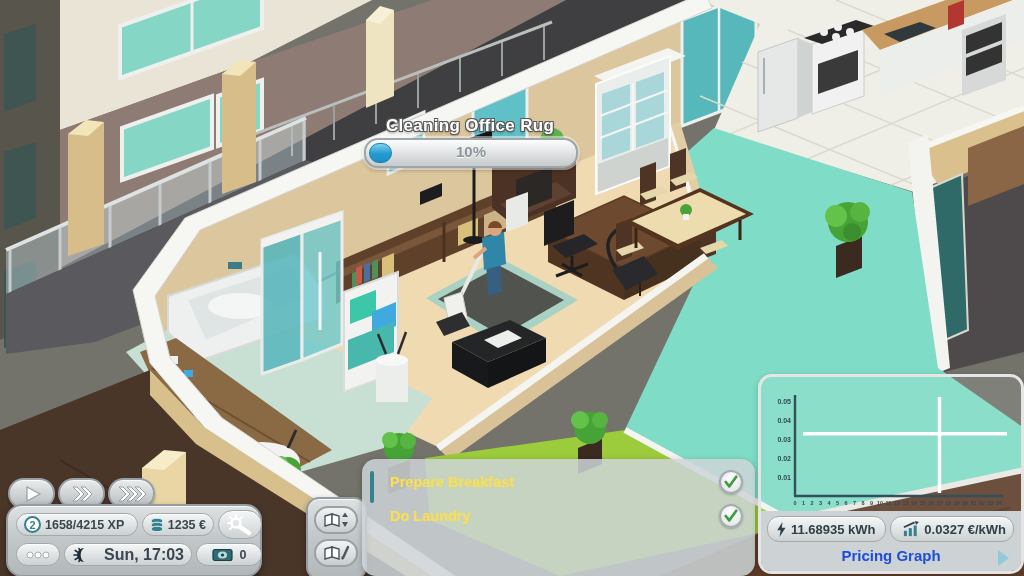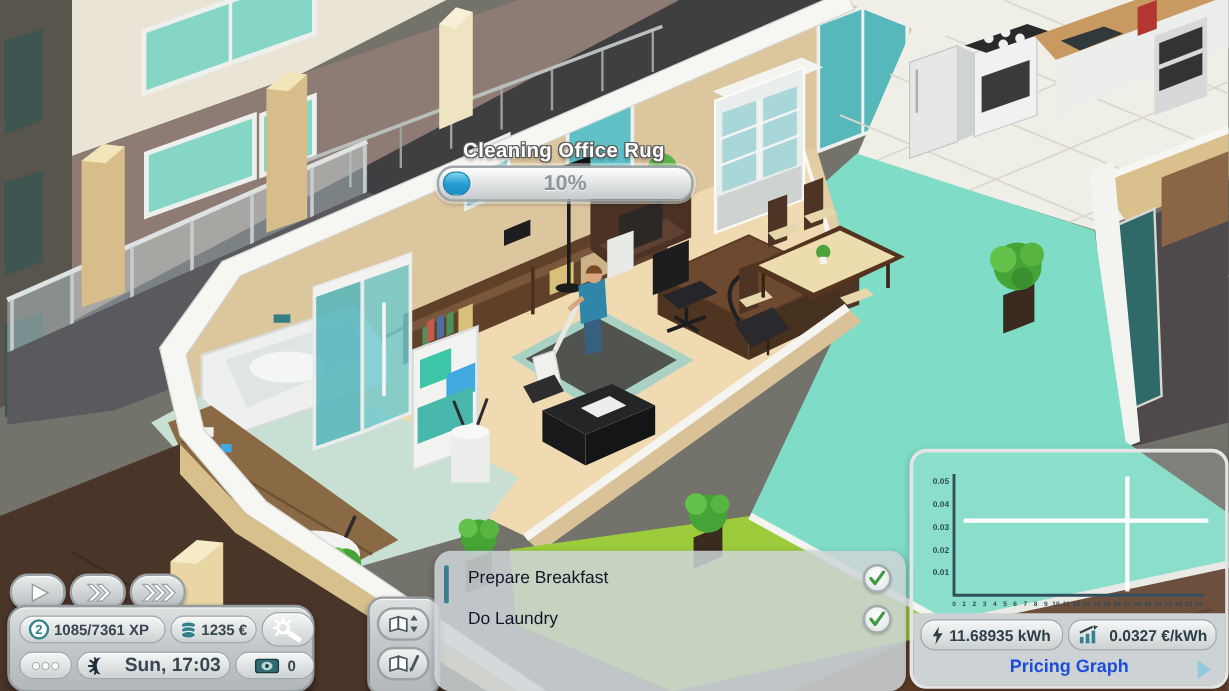--- a/index.html
+++ b/index.html
@@ -20,42 +20,42 @@
 
   
   #progress-title{position:absolute;left:330px;top:116px;width:280px;text-align:center;
     font-size:17px;font-weight:bold;color:#fff;letter-spacing:.3px;
     text-shadow:-1px -1px 0 #5a5a5a,1px -1px 0 #5a5a5a,-1px 1px 0 #5a5a5a,1px 1px 0 #5a5a5a,0 2px 3px rgba(0,0,0,.4);}
   #progress-bar{position:absolute;left:364px;top:138px;width:210px;height:26px;border-radius:14px;
     border:2px solid #9fa6a9;background:linear-gradient(180deg,#fdfdfd,#c6cacc);
     box-shadow:0 0 0 2px rgba(255,255,255,.45),0 2px 4px rgba(0,0,0,.3);}
   #progress-fill{position:absolute;left:3px;top:3px;bottom:3px;width:11%;border-radius:10px;
     background:linear-gradient(180deg,#7fd3ef,#229ad0 55%,#1f8fc4);border:1px solid #1a7fae;box-sizing:border-box;}
-  #progress-pct{position:absolute;inset:0;text-align:center;line-height:24px;font-size:18px;font-weight:bold;
+  #progress-pct{position:absolute;inset:0;text-align:center;line-height:24px;font-size:15px;font-weight:bold;
     color:#8d969b;text-shadow:0 1px 0 rgba(255,255,255,.8);}
 
   
   #speed-row{position:absolute;left:8px;top:478px;display:flex;gap:3px;}
   .speed-btn{width:47px;height:31px;border-radius:16px;display:flex;align-items:center;justify-content:center;
     background:linear-gradient(180deg,#e9eced,#b6bcbe);border:2px solid #99a0a3;box-sizing:border-box;
     box-shadow:inset 0 1px 0 rgba(255,255,255,.8),0 2px 3px rgba(0,0,0,.3);}
 
   
   #hud-panel{left:6px;top:504px;width:252px;height:69px;}
   #level-badge{display:inline-flex;width:17px;height:17px;border-radius:50%;border:2px solid #35818d;
     background:#fff;color:#35818d;font-size:11px;font-weight:bold;align-items:center;justify-content:center;box-sizing:border-box;}
   
   #taskbtn-panel{left:306px;top:497px;width:57px;height:79px;border-radius:13px;}
   .taskbtn{position:absolute;left:6px;width:44px;height:28px;border-radius:14px;display:flex;align-items:center;justify-content:center;
     background:linear-gradient(180deg,#f2f4f4,#c8cdcf);border:2px solid #9aa1a4;box-sizing:border-box;}
   #task-panel{position:absolute;left:362px;top:459px;width:393px;height:117px;border-radius:14px;
     background:rgba(206,213,216,.85);box-shadow:0 2px 6px rgba(0,0,0,.25);}
   #task-scrollbar{position:absolute;left:8px;top:12px;width:4px;height:32px;border-radius:2px;background:#35818d;}
   .task-row{position:absolute;left:28px;right:12px;height:26px;display:flex;align-items:center;justify-content:space-between;}
-  .task-label{font-size:14.5px;font-weight:normal;color:#0f172a;}
+  .task-label{font-size:14.5px;font-weight:bold;color:#fde047;}
   .check{width:24px;height:24px;border-radius:50%;background:radial-gradient(circle at 50% 35%,#fff,#dde1e2);
     border:2px solid #a5acaf;box-sizing:border-box;display:flex;align-items:center;justify-content:center;
     box-shadow:0 1px 2px rgba(0,0,0,.25);}
 
   
   #pricing-panel{position:absolute;left:758px;top:374px;width:260px;height:194px;border:3px solid #e5e5e5;
     border-radius:14px;background:rgba(240,243,244,.10);box-shadow:0 2px 6px rgba(0,0,0,.2);}
   #pricing-footer{position:absolute;left:0;right:0;bottom:0;height:60px;background:#cdd2d4;border-radius:0 0 10px 10px;}
   #pricing-footer .pill{top:5px;height:26px;font-size:13px;color:#2e3f48;}
   #pricing-label-row{position:absolute;left:0;right:0;top:36px;text-align:center;}
@@ -416,21 +416,21 @@
       <polygon points="3,4 10,11 3,18 7,18 14,11 7,4" fill="#fff" stroke="#98a0a3" stroke-width="1"></polygon>
       <polygon points="11,4 18,11 11,18 15,18 22,11 15,4" fill="#fff" stroke="#98a0a3" stroke-width="1"></polygon>
       <polygon points="19,4 26,11 19,18 23,18 30,11 23,4" fill="#fff" stroke="#98a0a3" stroke-width="1"></polygon>
     </svg>
   </div>
 </div>
 
 <div class="panel" id="hud-panel">
   <div class="pill" style="left:8px;top:7px;width:122px;height:23px;">
     <span id="level-badge">2</span>
-    <span>1085/7361 XP</span>
+    <span>1658/4215 XP</span>
   </div>
   <div class="pill" style="left:134px;top:7px;width:72px;height:23px;justify-content:flex-end;">
     <svg class="ico" width="14" height="15" viewBox="0 0 14 15">
       <ellipse cx="7" cy="4" rx="6" ry="2.8" fill="#35818d" stroke="#e9f1f1" stroke-width="1"></ellipse>
       <ellipse cx="7" cy="8" rx="6" ry="2.8" fill="#35818d" stroke="#e9f1f1" stroke-width="1"></ellipse>
       <ellipse cx="7" cy="12" rx="6" ry="2.8" fill="#35818d" stroke="#e9f1f1" stroke-width="1"></ellipse>
     </svg>
     <span>1235 €</span>
   </div>
   <div class="pill btn" style="left:210px;top:4px;width:44px;height:29px;border-radius:15px;justify-content:center;">
@@ -556,21 +556,21 @@
           <text x="236" y="124" text-anchor="middle" class="xtick">24</text>
         </g>
   </svg>
   <div id="pricing-footer">
     <div class="pill" style="left:6px;width:119px;justify-content:flex-start;">
       <svg class="ico" width="12" height="17" viewBox="0 0 16 22">
         <polygon points="10,1 3,12 7.5,12 6,21 14,8.5 9,8.5" fill="#2e3f48"></polygon>
       </svg>
       <span>11.68935 kWh</span>
     </div>
-    <div class="pill" style="left:129px;width:124px;justify-content:space-between;">
+    <div class="pill" style="left:129px;width:124px;justify-content:flex-end;">
       <svg class="ico" width="18" height="16" viewBox="0 0 20 18">
         <rect x="2" y="11" width="3.4" height="6" fill="#35818d"></rect>
         <rect x="7.5" y="8" width="3.4" height="9" fill="#35818d"></rect>
         <rect x="13" y="5" width="3.4" height="12" fill="#35818d"></rect>
         <path d="M2,7 L14,1.5" stroke="#2e3f48" stroke-width="2" fill="none"></path>
         <polygon points="14.5,0 19,1 15.5,4.5" fill="#2e3f48"></polygon>
       </svg>
       <span>0.0327 €/kWh</span>
     </div>
     <div id="pricing-label-row">

